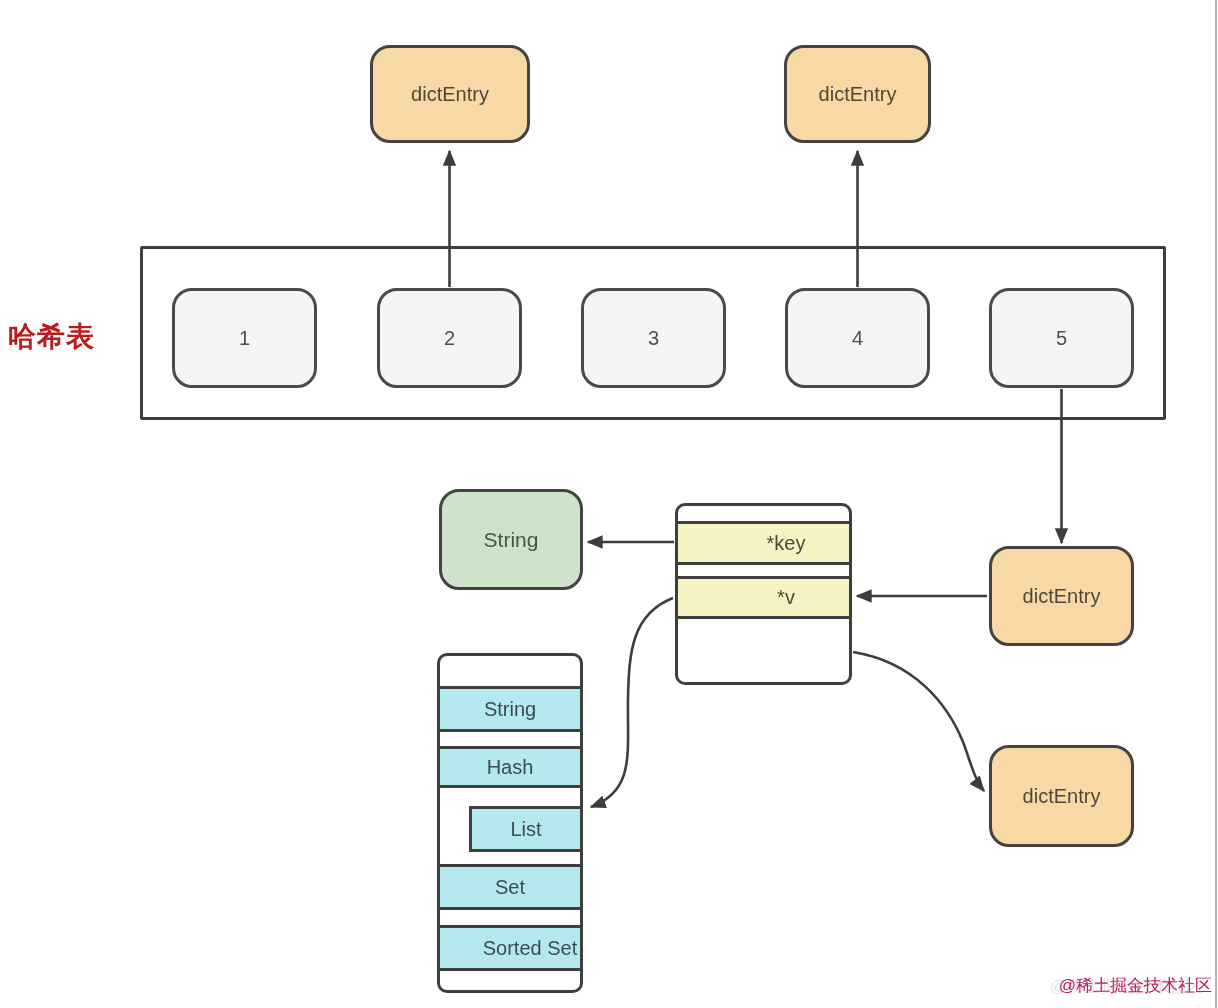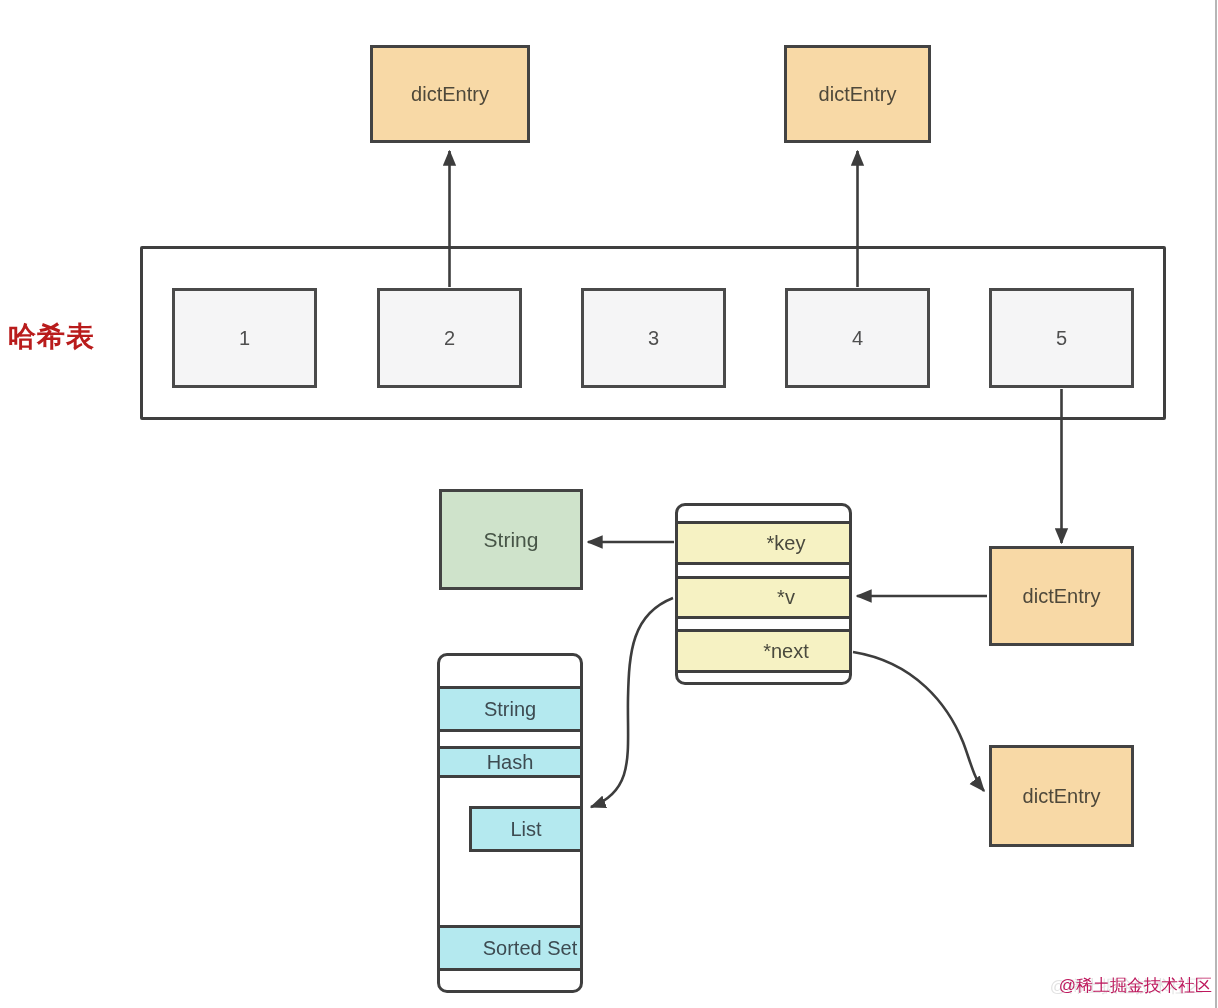--- a/index.html
+++ b/index.html
@@ -8,21 +8,21 @@
     width:1218px;height:1008px;
     background:#ffffff;
     overflow:hidden;
     font-family:"Liberation Sans", sans-serif;
   }
   .box{
     position:absolute;
     display:flex;align-items:center;justify-content:center;
     box-sizing:border-box;
     border:3px solid #434343;
-    border-radius:0;
+    border-radius:20px;
     font-size:20px;
     color:#4c4c4c;
   }
   .dict-entry{
     background:#f8d9a6;
     color:#4e483a;
   }
   .hash-container{
     position:absolute;
     left:140px;top:246px;width:1026px;height:174px;
@@ -67,21 +67,21 @@
     font-size:20px;
   }
   .yellow-stack{left:675px;top:503px;width:177px;height:182px;}
   .yellow-stack .row{background:#f6f2c3;color:#4a4a3e;padding-left:45px;}
   .cyan-stack{left:437px;top:653px;width:146px;height:340px;}
   .cyan-stack .row{background:#b4e9ef;color:#3d4b51;}
   .r-key{top:15px;height:44px;}
   .r-v{top:70px;height:43px;}
   .r-next{top:123px;height:44px;}
   .r-t0{top:30px;height:46px;}
-  .r-t1{top:90px;height:32px;text-align:center;}
+  .r-t1{top:90px;height:42px;text-align:center;}
   .r-t2{top:150px;height:46px;margin-left:32px;}
   .r-t3{top:208px;height:46px;}
   .r-t4{top:269px;height:46px;padding-left:40px;}
   svg.links{
     position:absolute;left:0;top:0;
     pointer-events:none;
     z-index:5;
   }
   .watermark{
     position:absolute;
@@ -131,26 +131,26 @@
   <div class="box dict-entry" style="left:784px;top:45px;width:147px;height:98px;">dictEntry</div>
 
   <div class="box dict-entry" style="left:989px;top:546px;width:145px;height:100px;">dictEntry</div>
   <div class="box dict-entry" style="left:989px;top:745px;width:145px;height:102px;">dictEntry</div>
 
   <div class="box green-box">String</div>
 
   <div class="stack yellow-stack">
     <div class="row r-key">*key</div>
     <div class="row r-v">*v</div>
-    <div class="row r-next">*next</div>
   </div>
 
   <div class="stack cyan-stack">
     <div class="row r-t0">String</div>
     <div class="row r-t1">Hash</div>
     <div class="row r-t2">List</div>
+    <div class="row r-t3">Set</div>
     <div class="row r-t4">Sorted Set</div>
   </div>
 
   <div class="watermark">@稀土掘金技术社区</div>
   <div class="edge-strip"></div>
 
 </div>
 
 </body></html>

